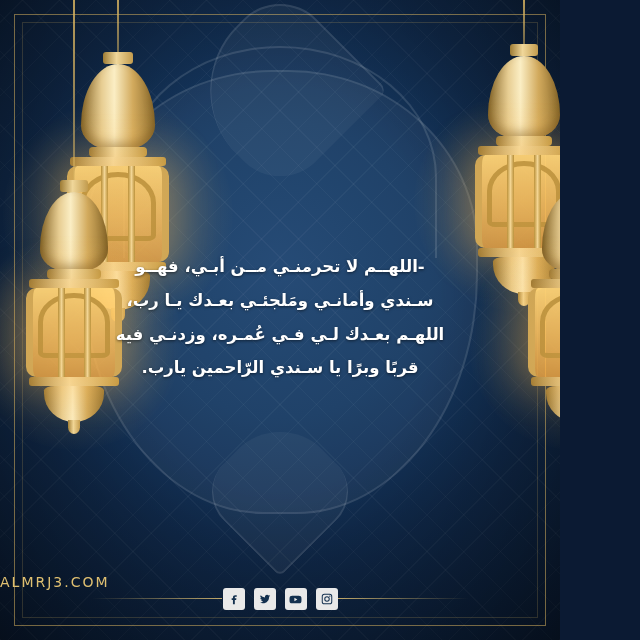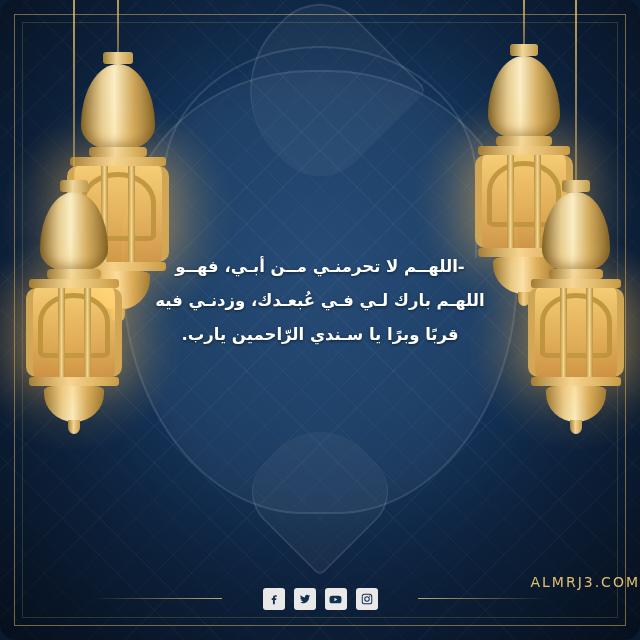--- a/index.html
+++ b/index.html
@@ -6,26 +6,25 @@
     margin: 0;
     padding: 0;
     background: #0b1a33;
   }
   body {
     font-family: "DejaVu Sans", sans-serif;
   }
 
   .card {
     position: relative;
-    width: 640px;
+    width: 560px;
     height: 640px;
     overflow: hidden;
     background:
       radial-gradient(circle at 50% 42%, #1d4370 0%, #163a63 32%, #10294a 62%, #0a1b33 100%);
-    border-radius: 15px;
   }
 
   
   .texture {
     position: absolute;
     inset: 0;
     background-image:
       repeating-linear-gradient(45deg, rgba(255,255,255,0.035) 0 1px, transparent 1px 26px),
       repeating-linear-gradient(-45deg, rgba(255,255,255,0.035) 0 1px, transparent 1px 26px);
     pointer-events: none;
@@ -225,21 +224,21 @@
     letter-spacing: 0.2px;
     text-shadow: 0 1px 3px rgba(0,0,0,0.55);
   }
 
   
   .site {
     position: absolute;
     left: 0;
     right: 0;
     top: 574px;
-    text-align: right;
+    text-align: left;
     color: #e0c071;
     font-size: 14px;
     letter-spacing: 2px;
     font-family: "DejaVu Sans", sans-serif;
   }
   .rule {
     position: absolute;
     top: 598px;
     height: 1px;
     width: 130px;
@@ -355,21 +354,22 @@
       </div>
       <div class="cage-bottom"></div>
       <div class="base"></div>
       <div class="finial"></div>
     </div>
     <div class="glow" style="width:215px;height:215px;top:55px;"></div>
   </div>
 
   <div class="quote">
     <div>-اللهــم لا تحرمنـي مــن أبـي، فهــو</div>
-    <div>اللهـم بارك لـي فـي عُبعـدك، وزدنـي فيه</div>
+    <div>سـندي وأمانـي ومَلجئـي بعـدك يـا رب،</div>
+    <div>اللهـم بعـدك لـي فـي عُمـره، وزدنـي فيه</div>
     <div>قربًا وبرًا يا سـندي الرّاحمين يارب.</div>
   </div>
 
   <div class="site">ALMRJ3.COM</div>
   <div class="rule left"></div>
   <div class="rule right"></div>
 
   <div class="socials">
     <div class="soc">
       <svg width="14" height="14" viewBox="0 0 24 24" aria-hidden="true">

